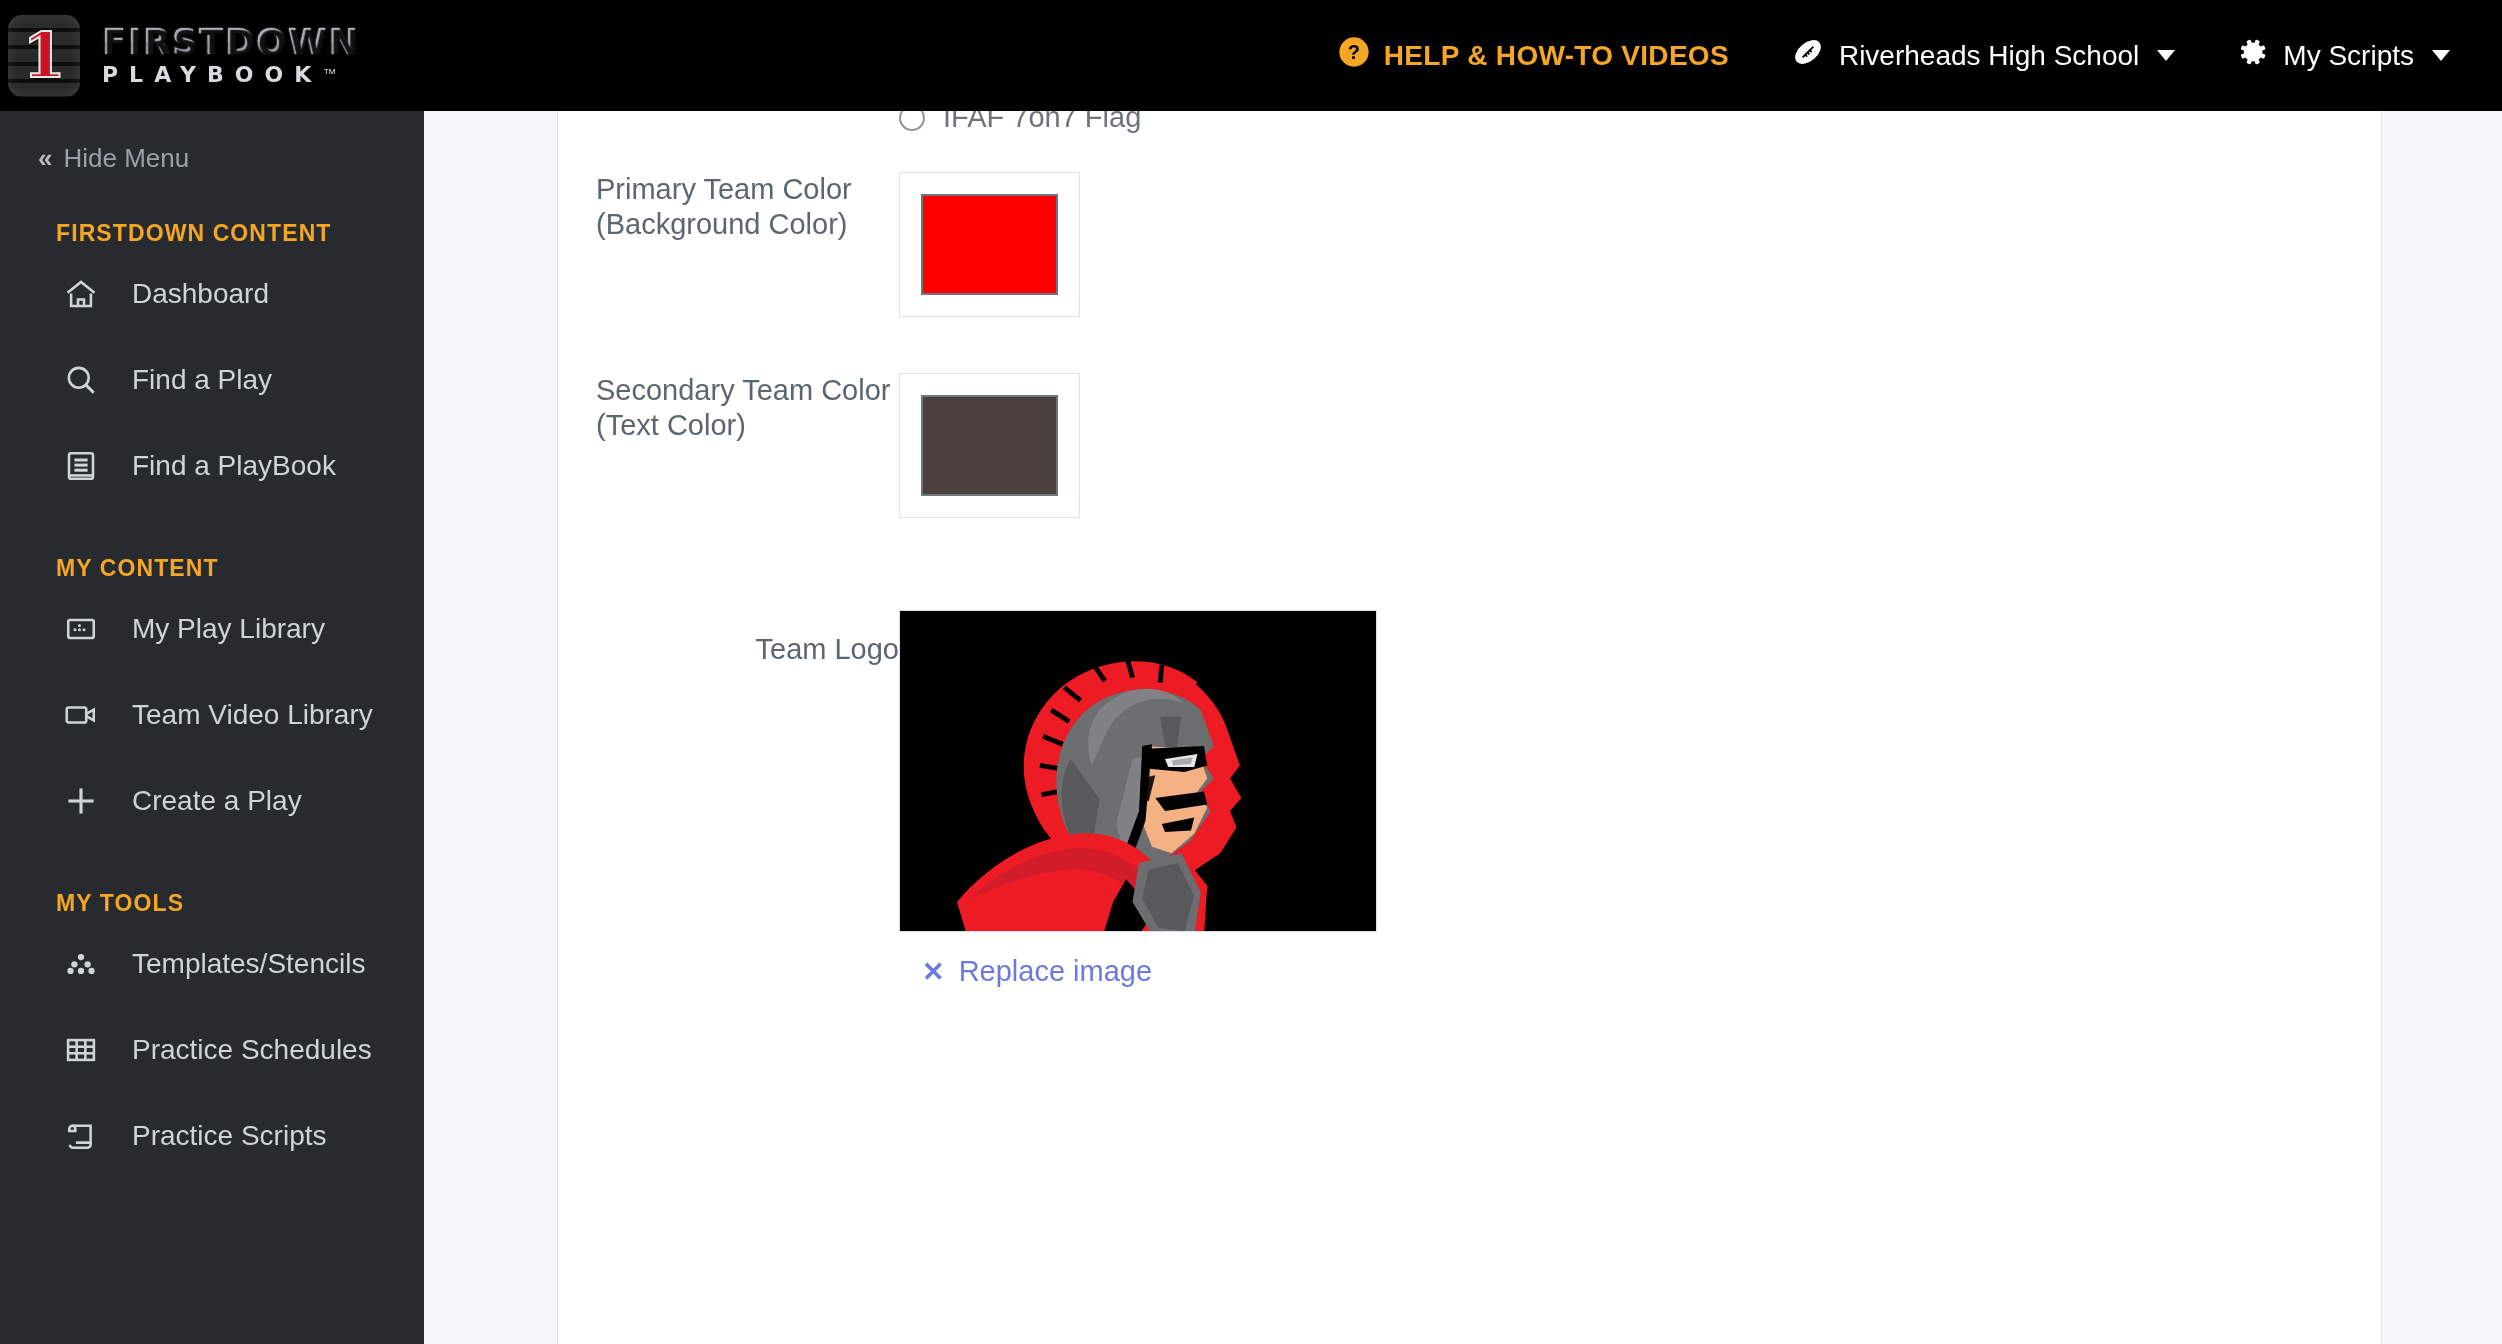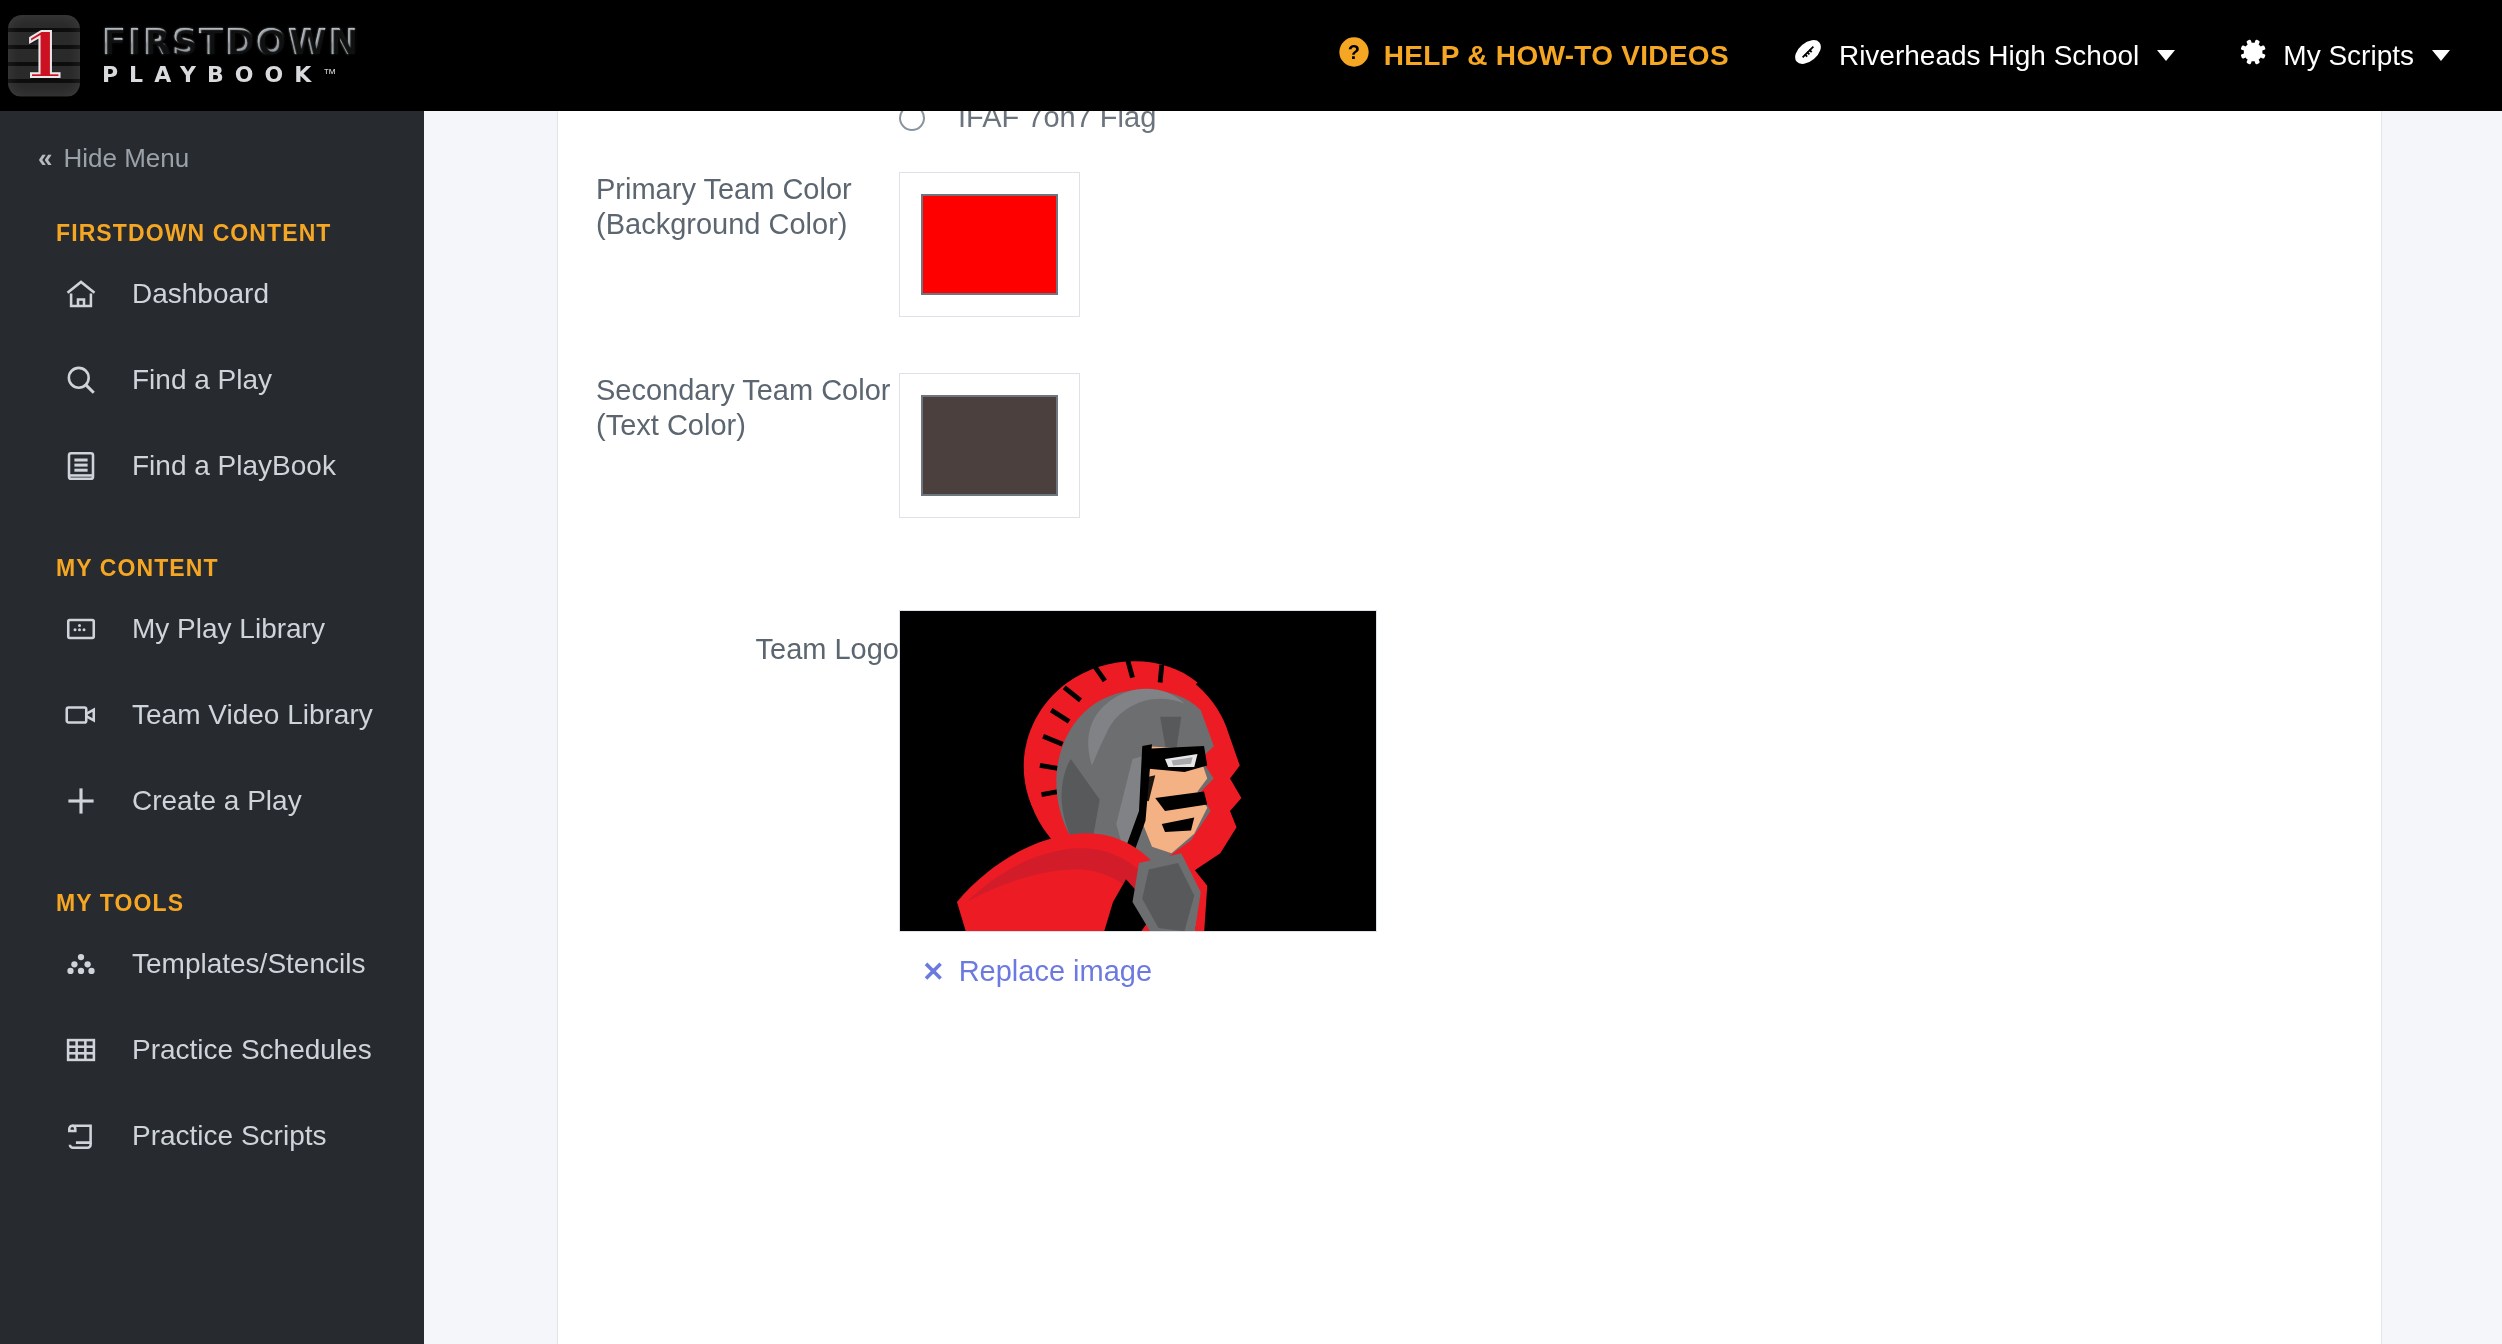--- a/index.html
+++ b/index.html
@@ -136,21 +136,21 @@
     overflow: hidden;
   }
 
   .row {
     display: flex; align-items: flex-start;
   }
   .radio-row {
     padding-left: 341px;
     margin-top: -10px;
   }
-  .radio-wrap { display: flex; align-items: center; gap: 33px; }
+  .radio-wrap { display: flex; align-items: center; gap: 18px; }
   .radio-circle {
     width: 26px; height: 26px; border-radius: 50%;
     border: 2px solid #8b949e; background: #fff; flex: none;
   }
   .radio-label { font-size: 29px; color: #6b747d; }
 
   .field-label {
     width: 341px;
     padding-left: 38px;
     font-size: 29px;

